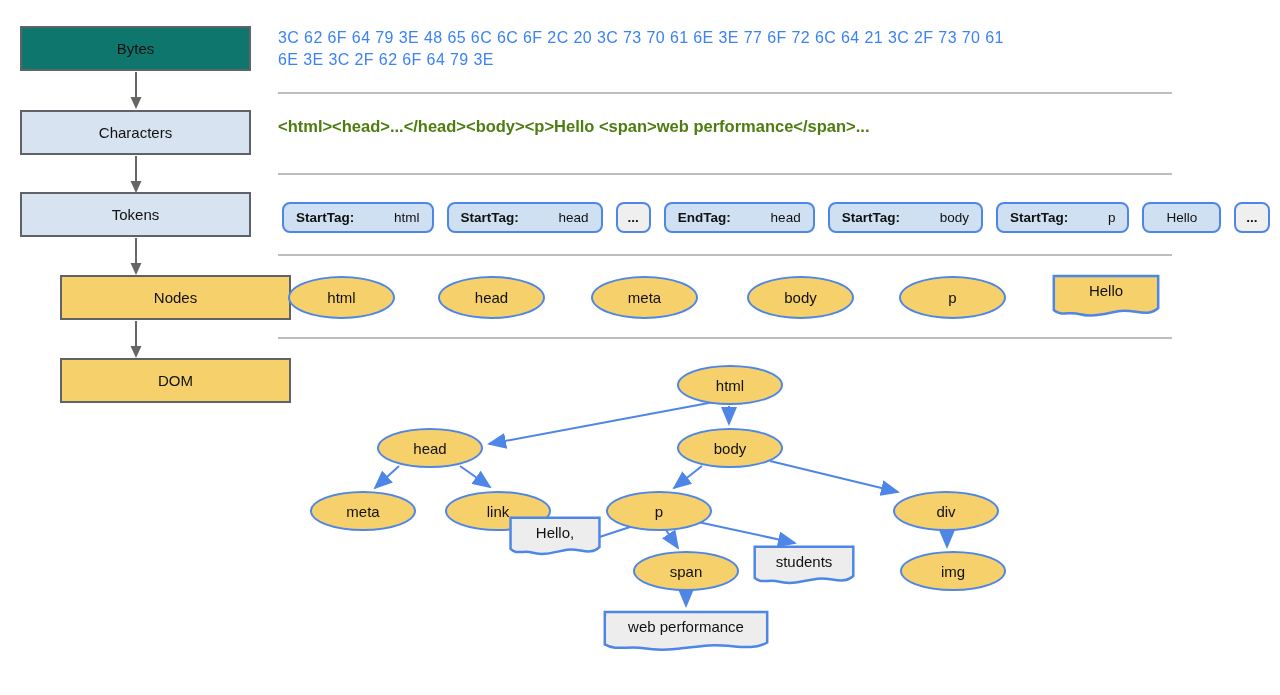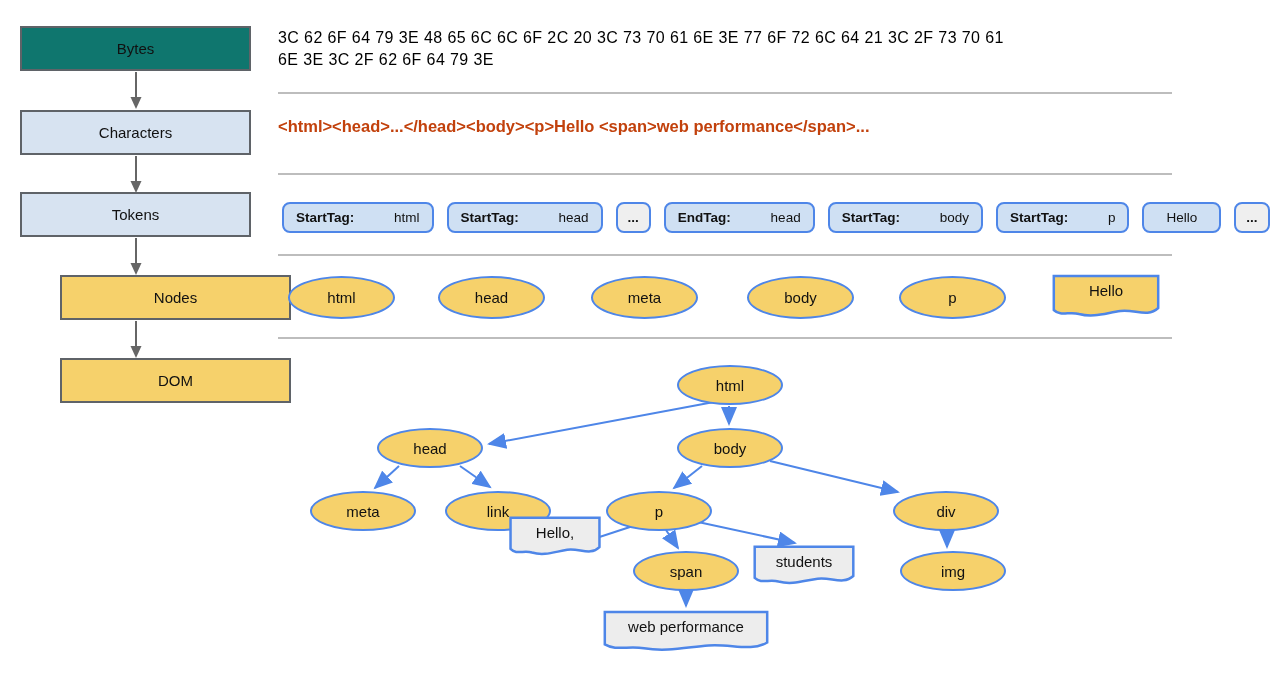--- a/index.html
+++ b/index.html
@@ -39,39 +39,39 @@
   }
 
   
   .bytes-text {
     position: absolute;
     left: 278px;
     top: 27px;
     width: 860px;
     font-size: 16px;
     line-height: 22px;
-    color: #000000;
+    color: #3b82f6;
     letter-spacing: 0.4px;
   }
 
   .separator {
     position: absolute;
     left: 278px;
     width: 894px;
     height: 2px;
     background: #bdbdbd;
   }
 
   .chars-text {
     position: absolute;
     left: 278px;
     top: 117px;
     font-size: 16.5px;
     font-weight: bold;
-    color: #c2410c;
+    color: #4d7c0f;
     white-space: pre;
   }
 
   .tokens-row {
     position: absolute;
     left: 282px;
     top: 202px;
     display: flex;
     gap: 13px;
     align-items: stretch;

